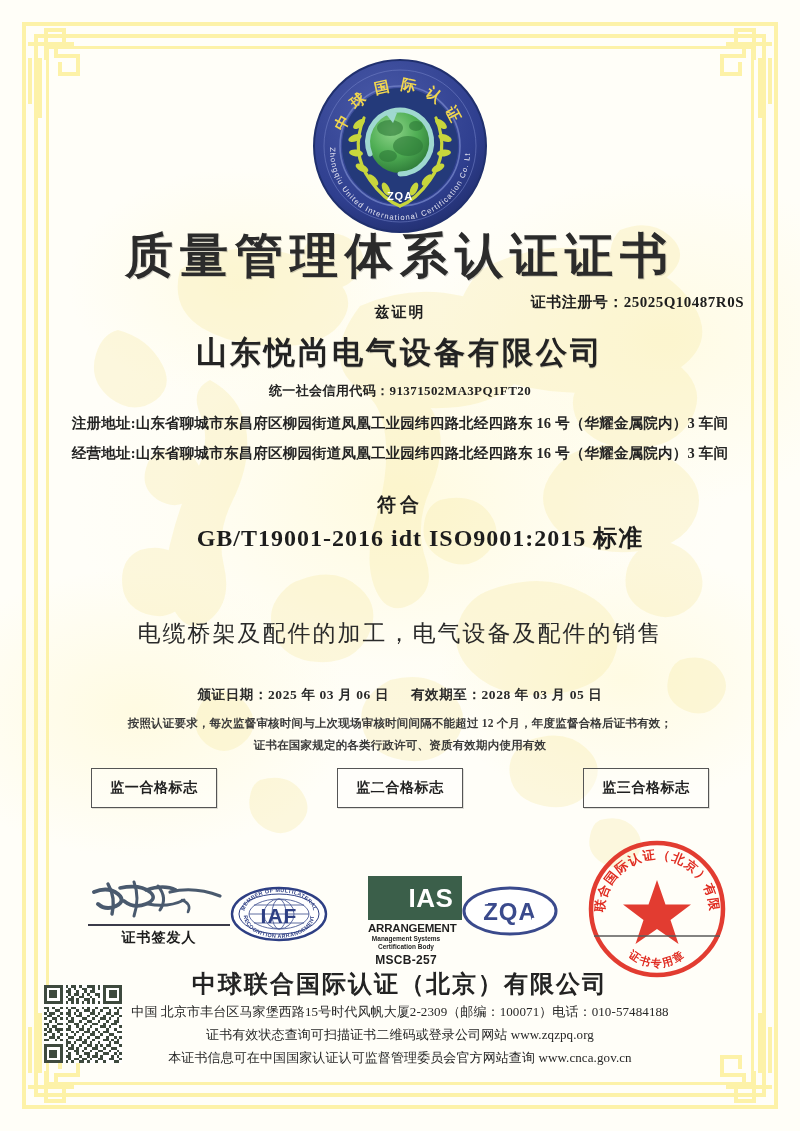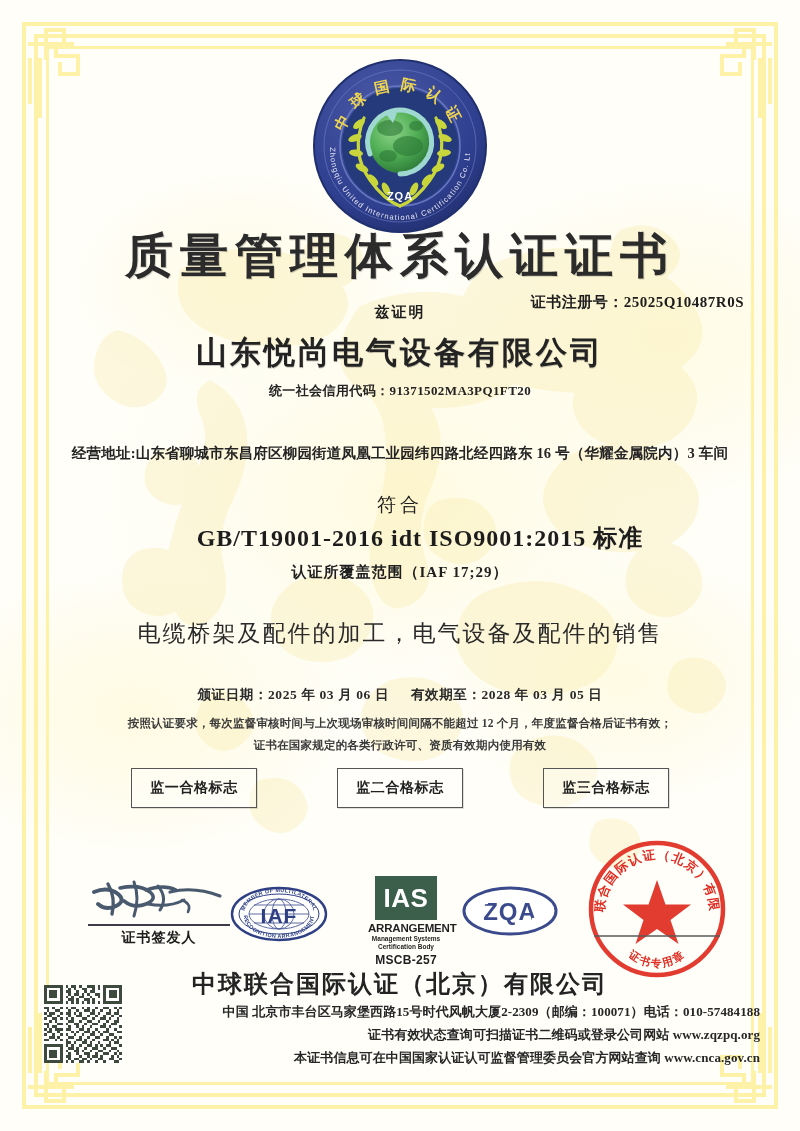--- a/index.html
+++ b/index.html
@@ -96,21 +96,21 @@
   }
   .addr{
     position:absolute;left:40px;right:40px;text-align:center;
     font-size:14.5px;font-weight:bold;color:#242424;letter-spacing:.2px;
   }
   .addr-1{top:414px;}
   .addr-2{top:444px;}
 
   .conform{
     position:absolute;left:0;right:0;top:492px;text-align:center;
-    font-size:19px;font-weight:normal;color:#1f1f1f;letter-spacing:4px;
+    font-size:19px;font-weight:bold;color:#1f1f1f;letter-spacing:4px;
   }
   .standard{
     position:absolute;left:0;right:0;top:522px;text-align:center;
     font-size:24px;font-weight:bold;color:#1d1d1d;letter-spacing:1px;padding-left:40px;
   }
   .scope-label{
     position:absolute;left:0;right:0;top:563px;text-align:center;
     font-size:15px;font-weight:bold;color:#1f1f1f;letter-spacing:1px;
   }
   .scope-text{
@@ -125,21 +125,21 @@
   .dates .gap{display:inline-block;width:22px;}
   .note{
     position:absolute;left:40px;right:40px;text-align:center;
     font-size:11.5px;font-weight:bold;color:#3a3a3a;letter-spacing:.2px;
   }
   .note-1{top:716px;}
   .note-2{top:738px;}
 
   .stamp-row{
     position:absolute;left:0;right:0;top:768px;height:40px;
-    display:flex;justify-content:center;gap:80px;
+    display:flex;justify-content:center;gap:120px;
   }
   .stamp-box{
     width:124px;height:38px;border:1.5px solid #555;
     background:rgba(255,255,255,.35);
     display:flex;align-items:center;justify-content:center;
     font-size:14px;font-weight:bold;color:#1f1f1f;letter-spacing:.6px;
     box-shadow:1px 1px 0 rgba(0,0,0,.12);
   }
 
   
@@ -151,43 +151,43 @@
   
   .marks{position:absolute;left:230px;top:880px;width:330px;height:72px;}
   .mark{position:absolute;}
   .m-iaf{left:0;top:6px;}
   .m-ias{left:138px;top:-4px;width:76px;text-align:center;}
   .m-zqa{left:232px;top:6px;}
   .ias-box{
     width:62px;height:44px;background:#3b5f4a;margin:0 auto;
     display:flex;align-items:center;justify-content:center;
     color:#fff;font-family:"Liberation Sans",sans-serif;
-    font-size:26px;font-weight:bold;letter-spacing:.5px;
+    font-size:26px;font-weight:bold;letter-spacing:.5px;padding-left:32px;
   }
   .ias-acc{font-family:"Liberation Sans",sans-serif;font-size:11.5px;
            font-weight:bold;color:#1f1f1f;letter-spacing:-.2px;margin-top:2px;}
   .ias-sub{font-family:"Liberation Sans",sans-serif;font-size:6.5px;
            font-weight:bold;color:#1f1f1f;line-height:1.25;margin-top:1px;}
   .ias-code{font-family:"Liberation Sans",sans-serif;font-size:12px;
             font-weight:bold;color:#1f1f1f;margin-top:2px;letter-spacing:.3px;}
 
   
   .seal{position:absolute;right:72px;top:838px;width:142px;height:142px;}
 
   
   .qr{position:absolute;left:44px;top:985px;width:78px;height:78px;}
 
   
   .footer-name{
     position:absolute;left:0;right:0;top:968px;text-align:center;
     font-size:24px;font-weight:bold;color:#232323;letter-spacing:2px;
   }
   .footer-line{
-    position:absolute;left:40px;right:40px;text-align:right;
-    font-weight:bold;color:#262626;
+    position:absolute;left:40px;right:40px;text-align:center;
+    font-weight:normal;color:#262626;
   }
   .f1{top:1003px;font-size:13px;letter-spacing:.1px;}
   .f2{top:1026px;font-size:13px;letter-spacing:.1px;}
   .f3{top:1049px;font-size:13px;letter-spacing:.1px;}
 </style>
 </head>
 <body>
 
 <div class="page">
 
@@ -365,25 +365,25 @@
     </div>
 
     <div class="hereby">兹证明</div>
 
     <div class="company">山东悦尚电气设备有限公司</div>
 
     <div class="credit-code">
       <span>统一社会信用代码：</span><span>91371502MA3PQ1FT20</span>
     </div>
 
+    <div class="addr addr-1">注册地址:山东省聊城市东昌府区柳园街道凤凰工业园纬四路北经四路东 16 号（华耀金属院内）3 车间</div>
     <div class="addr addr-2">经营地址:山东省聊城市东昌府区柳园街道凤凰工业园纬四路北经四路东 16 号（华耀金属院内）3 车间</div>
 
     <div class="conform">符合</div>
     <div class="standard">GB/T19001-2016 idt ISO9001:2015 标准</div>
-    <div class="scope-label">认证所覆盖范围（IAF 17;29）</div>
     <div class="scope-text">电缆桥架及配件的加工，电气设备及配件的销售</div>
 
     <div class="dates">
       <span>颁证日期：</span><span>2025 年 03 月 06 日</span><span class="gap"></span><span>有效期至：</span><span>2028 年 03 月 05 日</span>
     </div>
 
     <div class="note note-1">按照认证要求，每次监督审核时间与上次现场审核时间间隔不能超过 12 个月，年度监督合格后证书有效；</div>
     <div class="note note-2">证书在国家规定的各类行政许可、资质有效期内使用有效</div>
 
     <div class="stamp-row">

